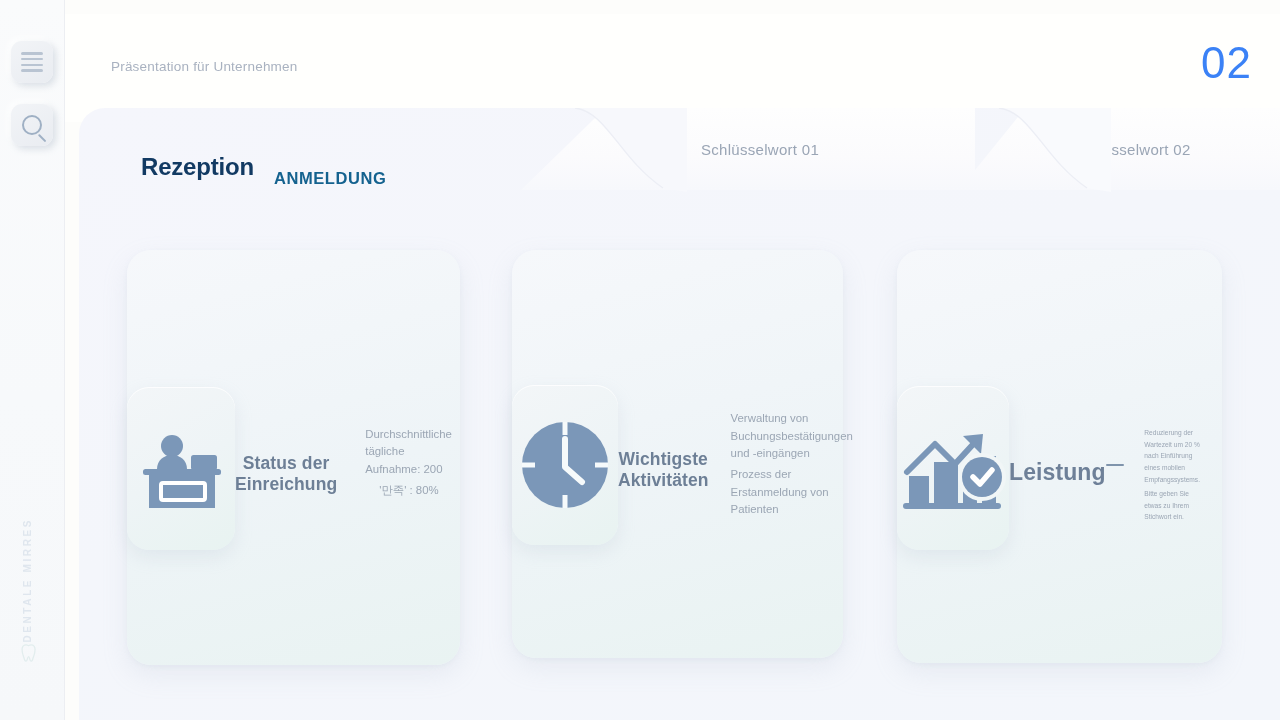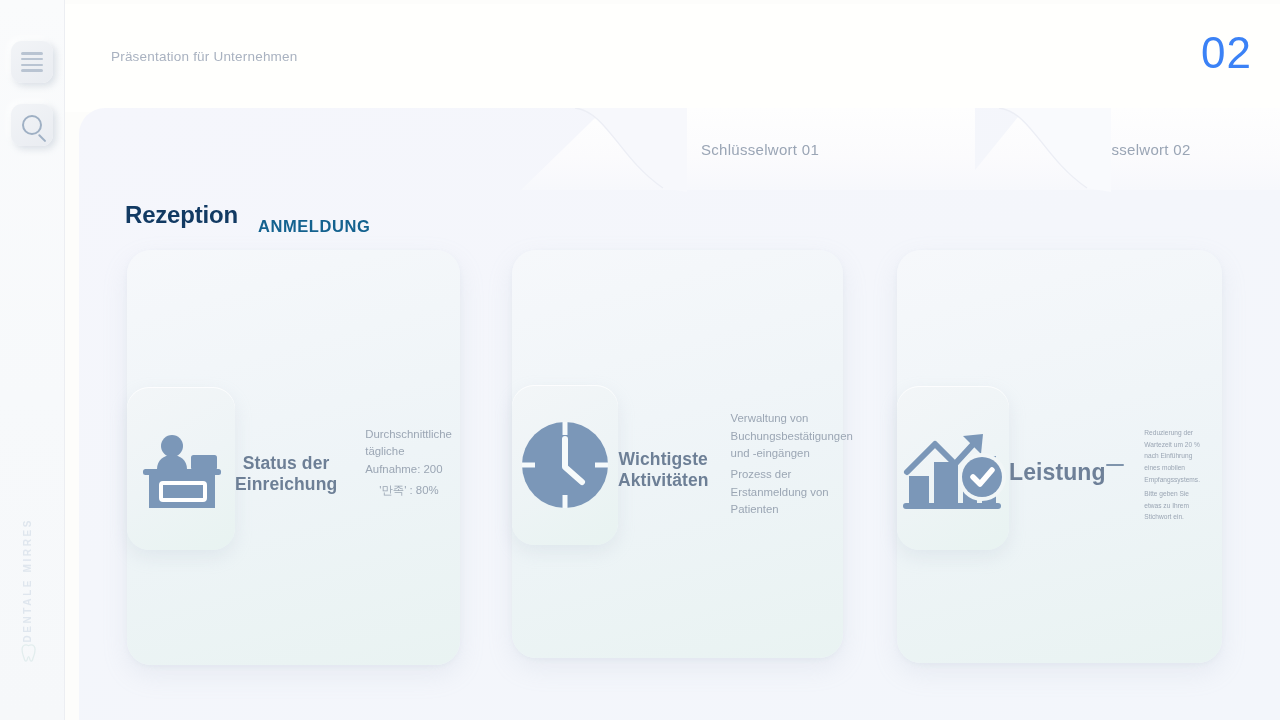--- a/index.html
+++ b/index.html
@@ -71,21 +71,21 @@
   #rail-logo {
     position: absolute;
     left: 18px; top: 640px;
     width: 26px; height: 26px;
     opacity: .5;
   }
 
   
   #header {
     position: absolute;
-    left: 65px; top: 4px;
+    left: 65px; top: 14px;
     width: 1215px; height: 108px;
     background: #fffffd;
   }
   #header-eyebrow {
     position: absolute;
     left: 46px; top: 45px;
     font-size: 13.5px;
     color: #a9b2c0;
     letter-spacing: .2px;
   }
@@ -152,26 +152,25 @@
     top: 0; height: 84px; width: 120px;
     pointer-events: none;
     z-index: 3;
   }
   #seam1 { left: 488px; }
   #seam2 { left: 912px; }
 
   
   #slide-title-row {
     position: absolute;
-    left: 46px; top: 45px;
+    left: 62px; top: 45px;
     display: flex;
     align-items: baseline;
     gap: 20px;
     z-index: 6;
-    margin-top: 48px;
   }
   #slide-title {
     font-size: 24px;
     font-weight: 700;
     color: #123a63;
     letter-spacing: -.2px;
   }
   #slide-subtitle {
     font-size: 16.5px;
     font-weight: 700;

